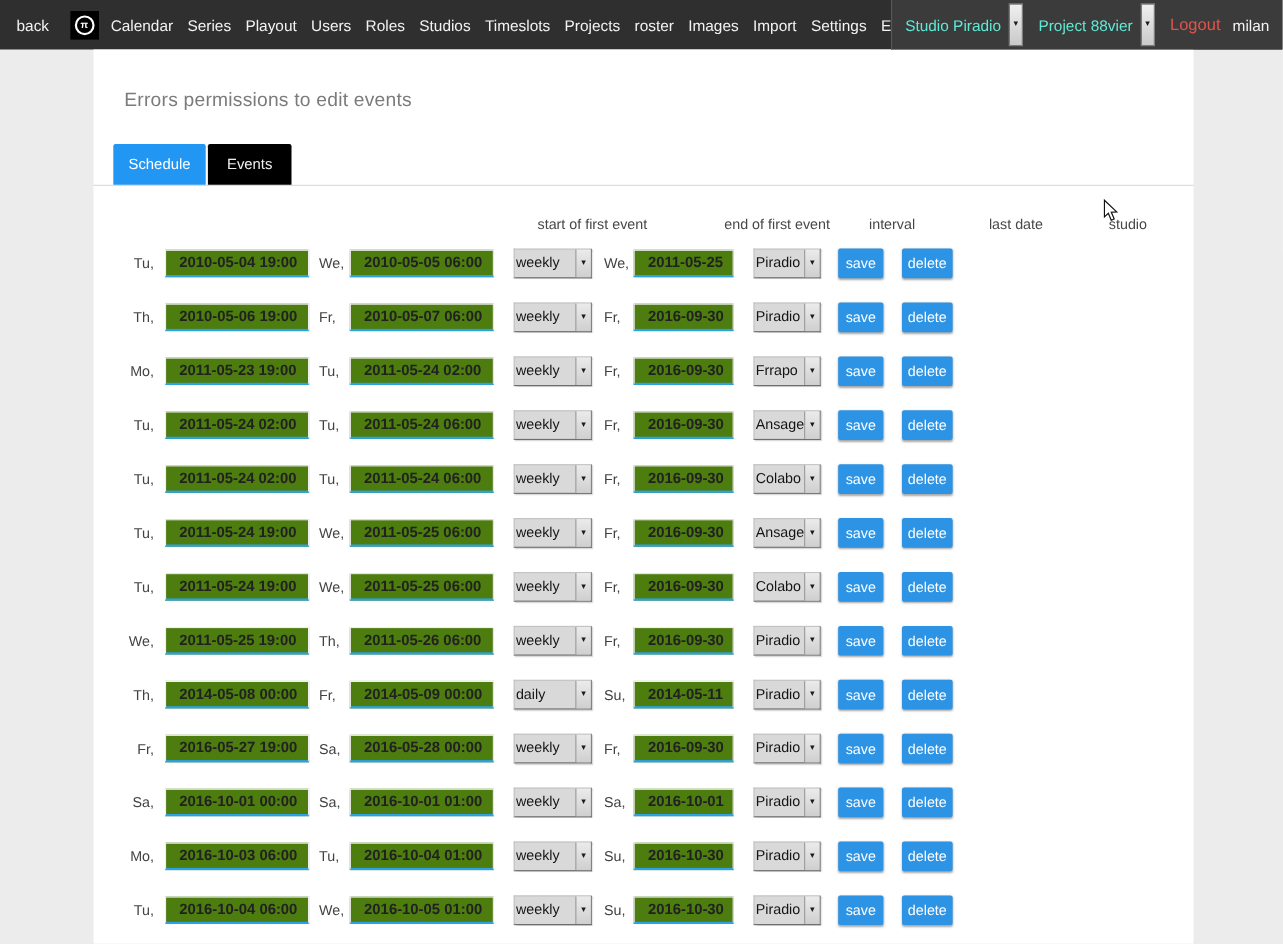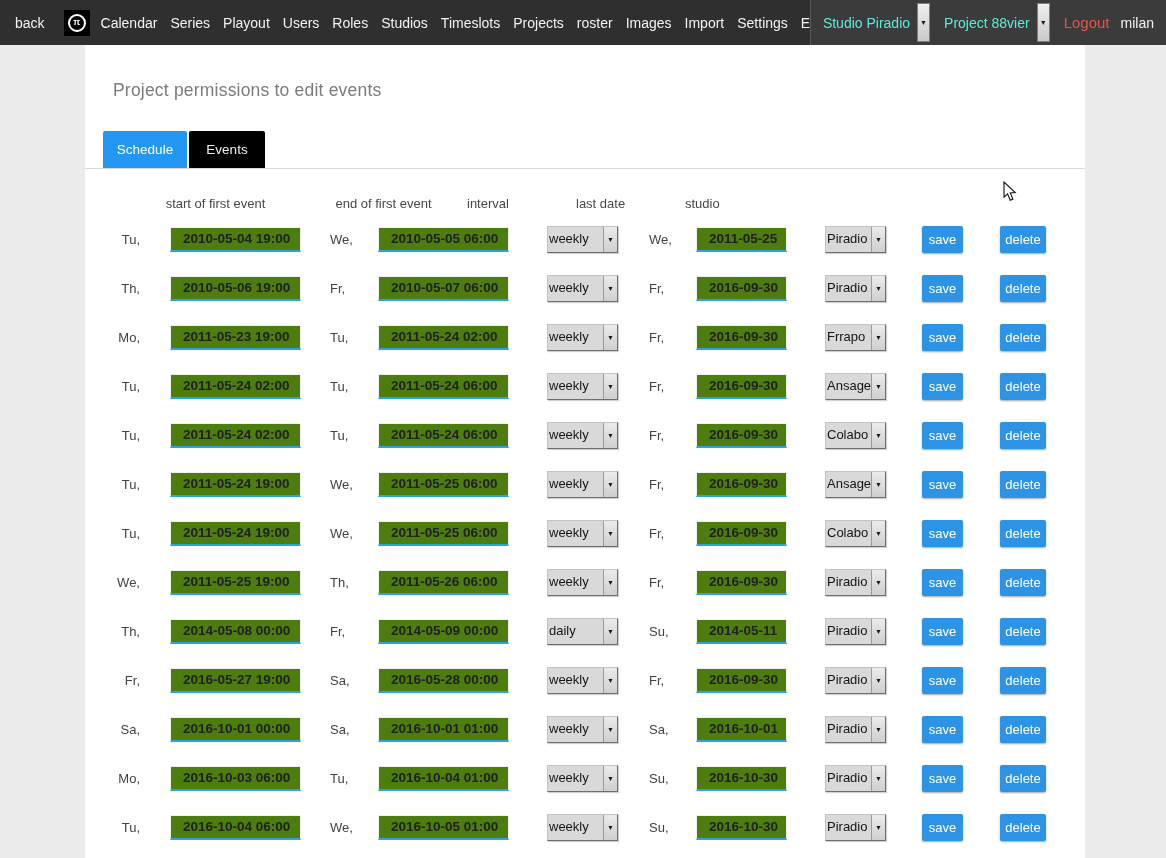--- a/index.html
+++ b/index.html
@@ -31,22 +31,22 @@
   .page-title { font-size:17.5px; font-weight:normal; color:#7b7b7b; padding:35px 0 0 28px; letter-spacing:.2px; }
 
   .tabs { display:flex; column-gap:2px; padding:30px 4px 0 18px; border-bottom:1px solid #d9d9d9; }
   .tab { height:37px; display:flex; align-items:center; justify-content:center;
     font-size:13.5px; border-radius:2px 2px 0 0; cursor:pointer; }
   .tab-active { width:84px; background:#2196f3; color:#ffffff; }
   .tab-inactive { width:76px; background:#000000; color:#efefef; }
 
   
   .hdr-row { display:flex; align-items:center; margin-top:22px; height:24px;
-    font-size:13px; color:#474747; }
-  .row { display:flex; align-items:center; height:49px;gap:20px; }
+    font-size:13px; color:#474747;justify-content:flex-end; }
+  .row { display:flex; align-items:center; height:49px; }
 
   .c-day1 { width:55px; text-align:right; margin-right:10px; }
   .c-in1  { width:131px; margin-right:9px; }
   .c-day2 { width:25px; margin-right:3px; }
   .c-in2  { width:131px; margin-right:18px; }
   .c-sel1 { width:71px; margin-right:11px; }
   .c-day3 { width:24px; margin-right:3px; }
   .c-in3  { width:91px; margin-right:18px; }
   .c-sel2 { width:61px; margin-right:16px; }
   .c-save { width:41px; margin-right:17px; }
@@ -106,21 +106,21 @@
     <div class="nav-sel" style="margin-left:8px;">
       <span class="nav-sel-text">Project 88vier</span>
       <span class="nav-arrow">▼</span>
     </div>
     <a class="nav-logout">Logout</a>
     <span class="nav-user">milan</span>
   </div>
 </nav>
 
 <main class="panel">
-  <h1 class="page-title">Project permissions to edit events</h1>
+  <h1 class="page-title">Errors permissions to edit events</h1>
 
   <div class="tabs">
     <div class="tab tab-active">Schedule</div>
     <div class="tab tab-inactive">Events</div>
   </div>
 
   <div class="hdr-row">
     <span class="c-day1"></span>
     <span class="c-in1 hc">start of first event</span>
     <span class="c-day2"></span>

